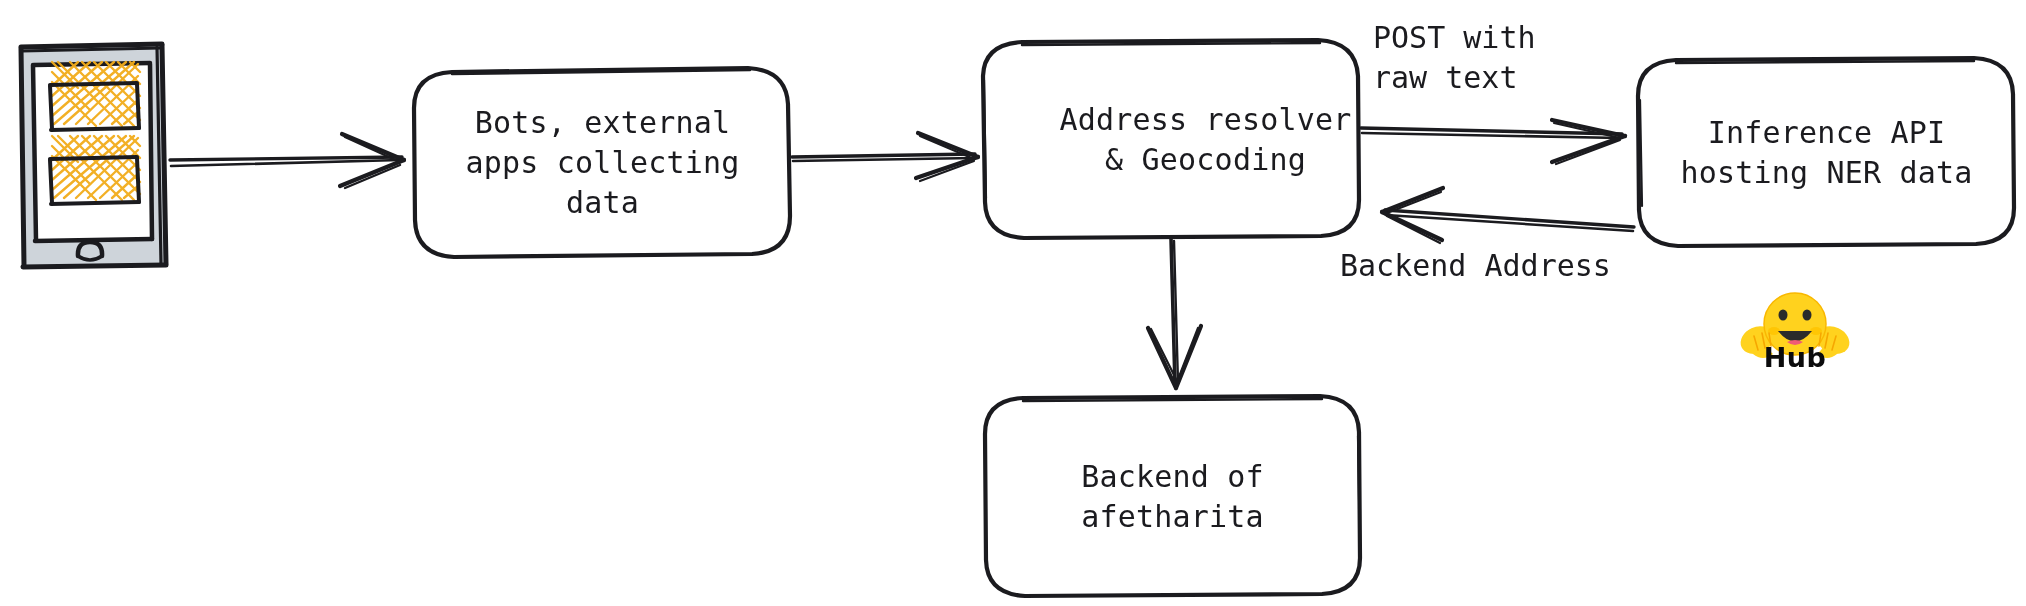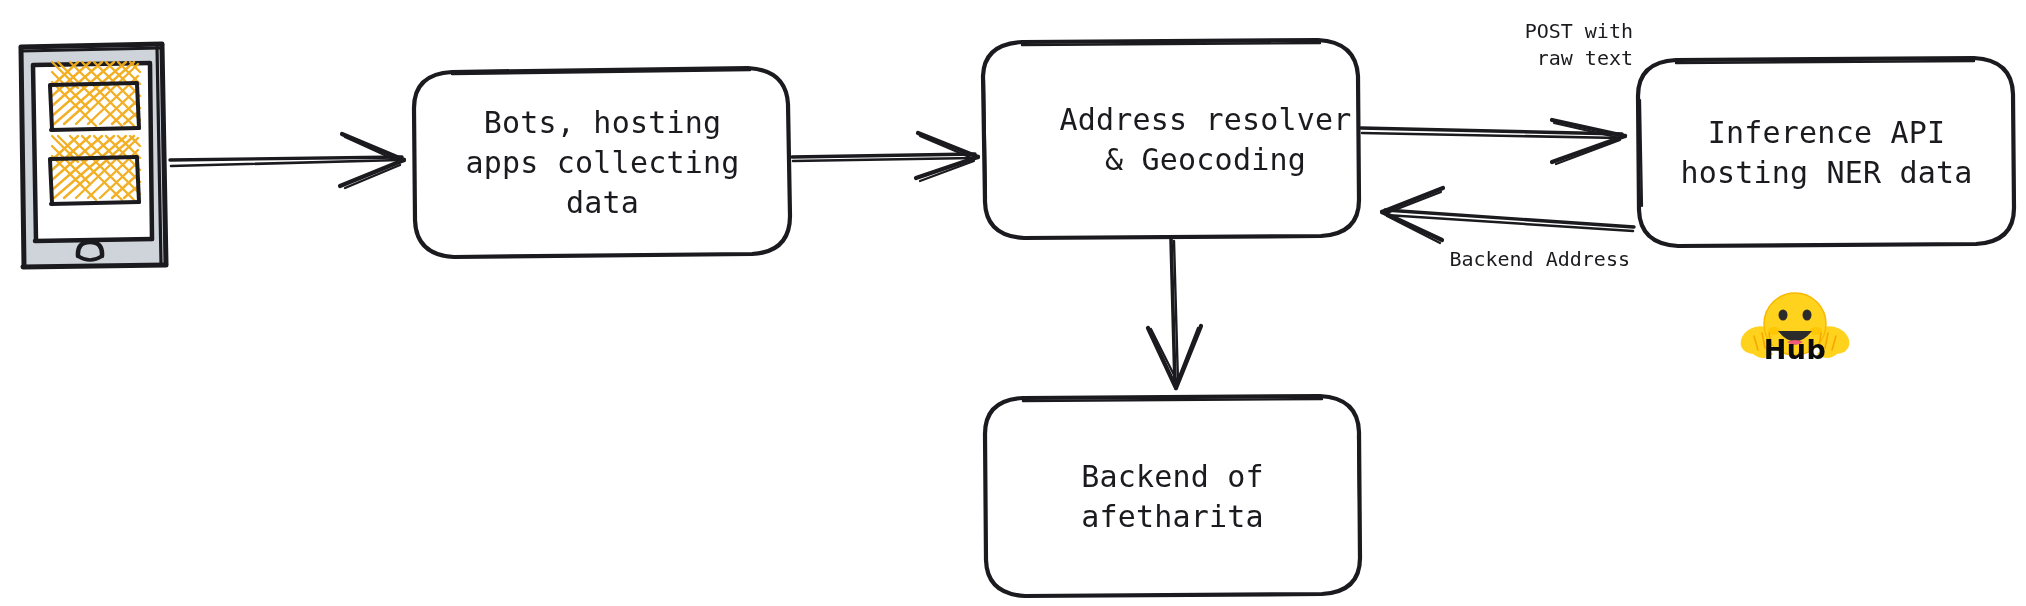--- a/index.html
+++ b/index.html
@@ -32,23 +32,23 @@
     line-height: 1.33;
     letter-spacing: 0.2px;
     white-space: pre-line;
     z-index: 3;
     pointer-events: auto;
   }
   .edge-label {
     position: absolute;
     color: #1b1b1f;
     font-family: "DejaVu Sans Mono", "Liberation Mono", monospace;
-    font-size: 20px;
+    font-size: 30px;
     line-height: 1.33;
-    text-align: right;
+    text-align: left;
     white-space: pre-line;
     z-index: 4;
   }
   .hub-logo {
     position: absolute;
     z-index: 4;
     display: flex;
     flex-direction: column;
     align-items: center;
     justify-content: flex-start;
@@ -237,34 +237,34 @@
     <path d="M33 43 Q50 64 67 43 Z" fill="#2b2b2b"></path>
     <path d="M42 54 Q50 60 58 54 Q50 50 42 54 Z" fill="#ef5b76"></path>
 
     <path d="M4 42 Q-2 56 8 66 Q18 74 28 66 Q18 58 18 44 Q12 38 4 42 Z" fill="#ffd21e"></path>
     <path d="M96 42 Q102 56 92 66 Q82 74 72 66 Q82 58 82 44 Q88 38 96 42 Z" fill="#ffd21e"></path>
     <path d="M9 48 L13 62 M17 45 L20 60 M24 45 L26 58" stroke="#f6a700" stroke-width="1.6" fill="none" stroke-linecap="round"></path>
     <path d="M91 48 L87 62 M83 45 L80 60 M76 45 L74 58" stroke="#f6a700" stroke-width="1.6" fill="none" stroke-linecap="round"></path>
   </g>
 </svg>
 
-<div class="node" style="left:415px; top:70px; width:375px; height:186px;">Bots, hosting
+<div class="node" style="left:415px; top:70px; width:375px; height:186px;">Bots, external
 apps collecting
 data</div>
 
 <div class="node" style="left:1019px; top:42px; width:373px; height:195px;">Address resolver
 &amp; Geocoding</div>
 
 <div class="node" style="left:1639px; top:60px; width:375px; height:185px;">Inference API
 hosting NER data</div>
 
 <div class="node" style="left:986px; top:398px; width:373px; height:197px;text-align:center;">Backend of
 afetharita</div>
 
 <div class="edge-label" style="left:1373px; top:18px; width:260px;">POST with
 raw text</div>
 
 <div class="edge-label" style="left:1340px; top:246px; width:290px;">Backend Address</div>
 
-<div class="hub-logo" style="left:1745px; top:280px; width:100px; height:90px;">
+<div class="hub-logo" style="left:1745px; top:288px; width:100px; height:90px;">
   <div style="width:100px;height:70px;"></div>
   <div class="hub-text">Hub</div>
 </div>
 
 </body></html>

